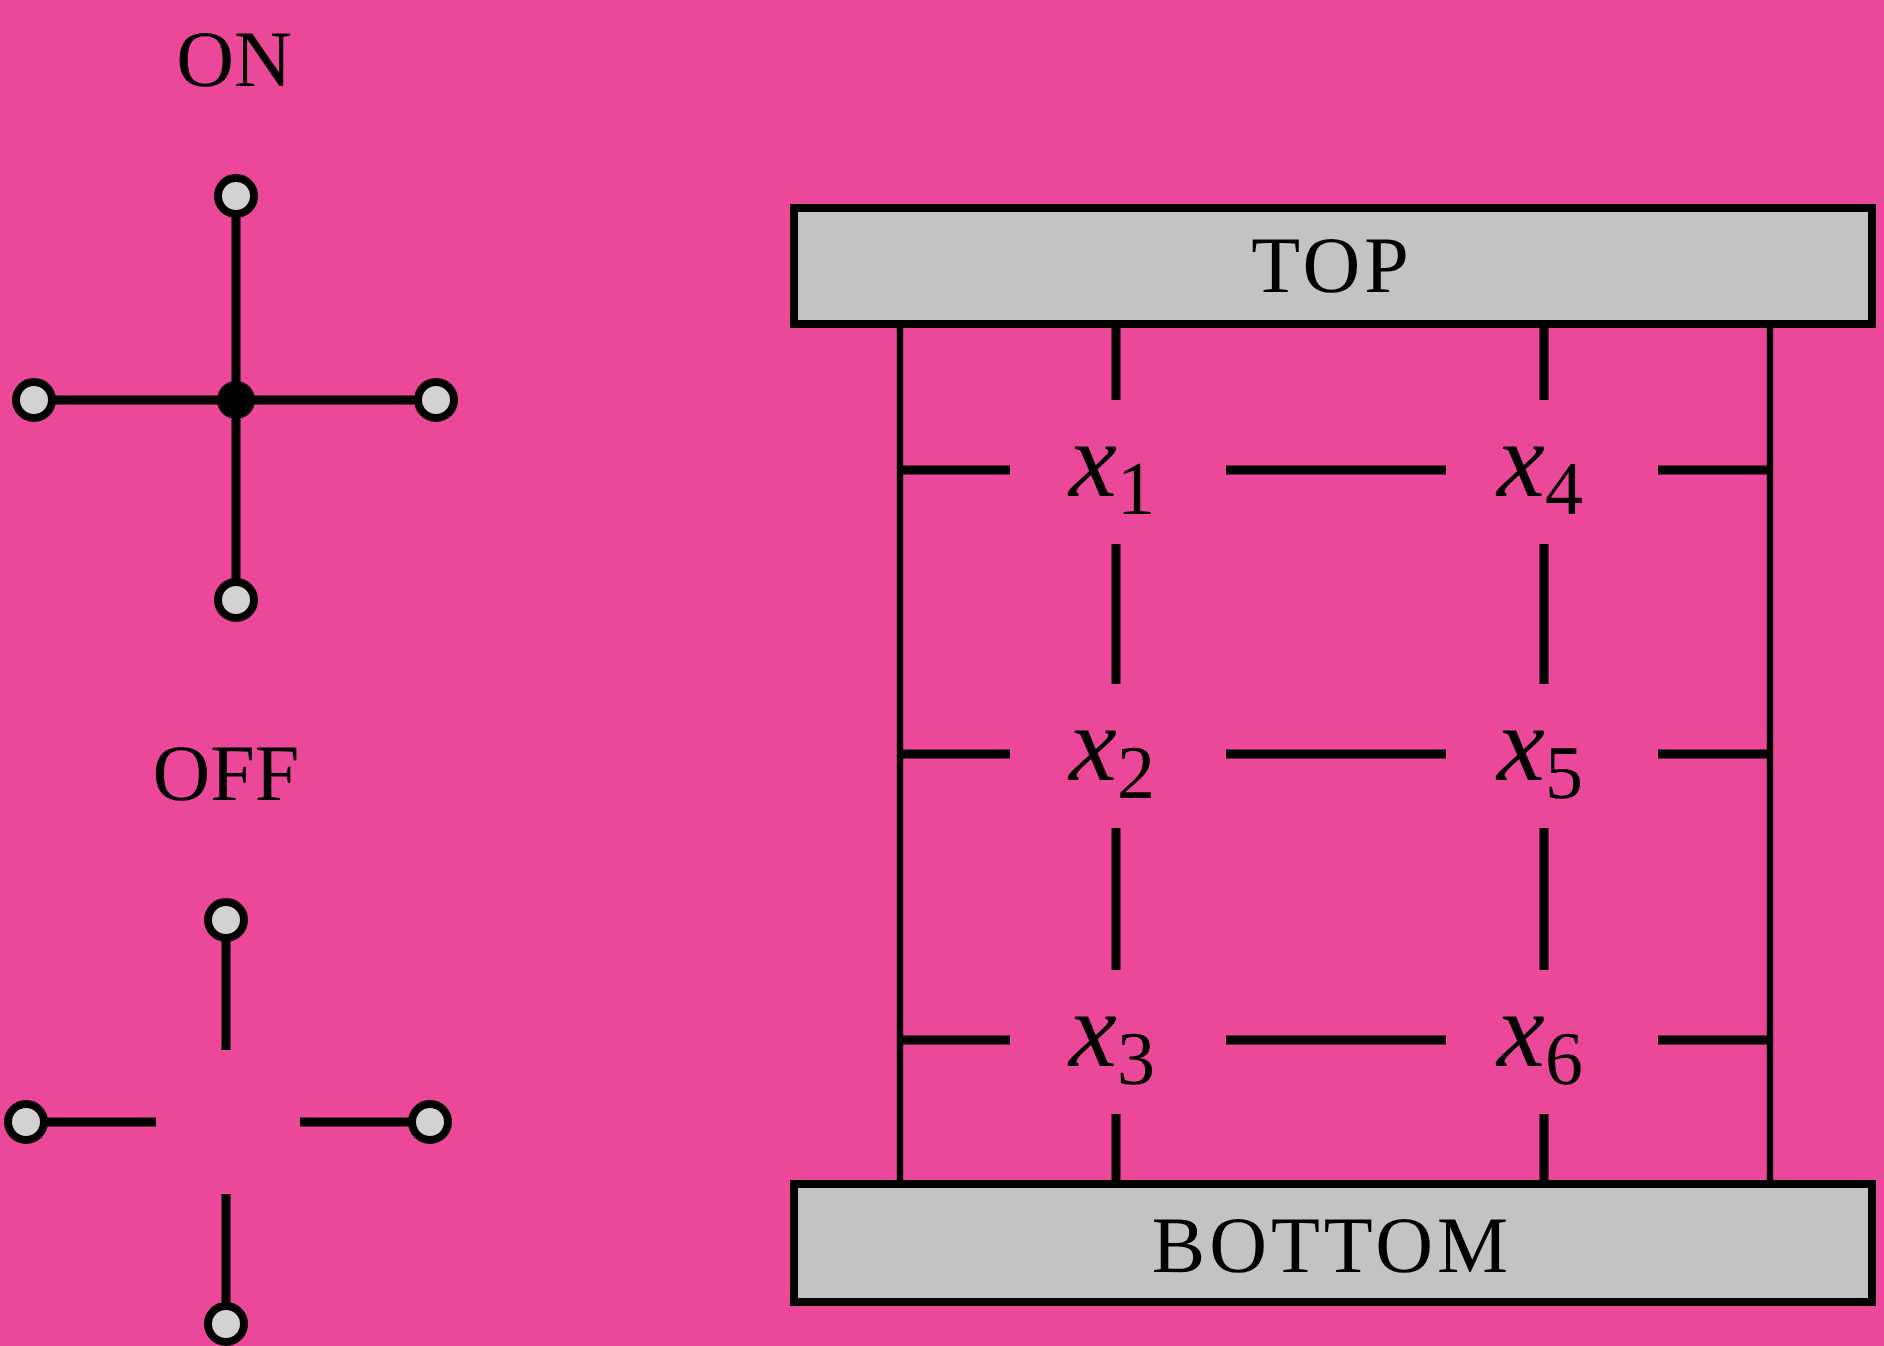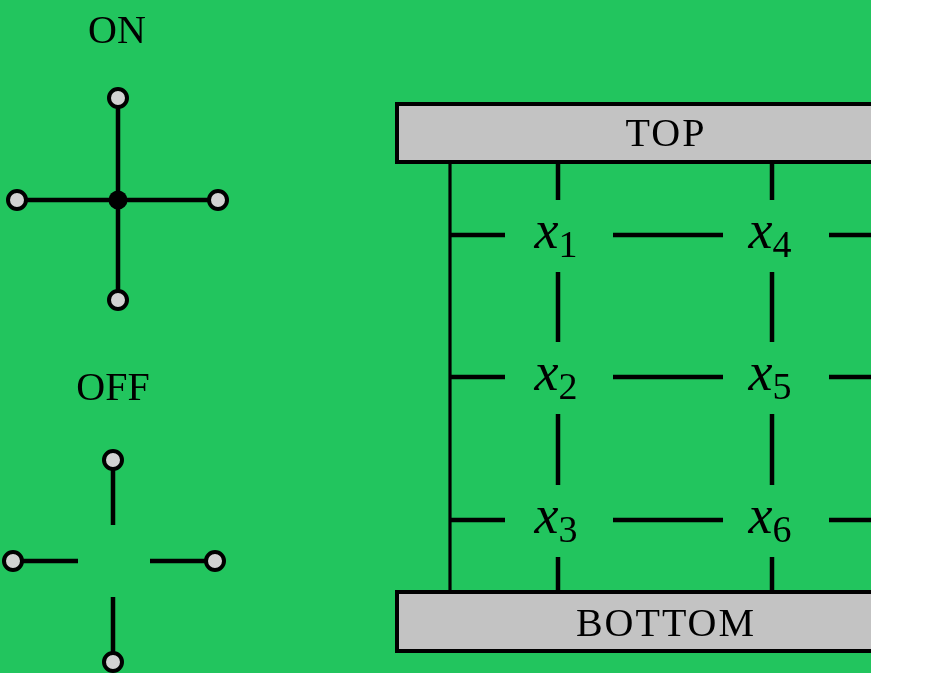--- a/index.html
+++ b/index.html
@@ -2,23 +2,23 @@
 <html><head>
 <meta charset="utf-8">
 <style>
   html, body {
     margin: 0;
     padding: 0;
     background: #ffffff;
   }
   .figure-canvas {
     position: relative;
-    width: 871px;
+    width: 942px;
     height: 673px;
-    background: #22c55e;
+    background: #ec4899;
     overflow: hidden;
     text-align: center;
   }
   svg { display: block; }
 
   .wire {
     stroke: #000000;
     stroke-width: 4.5;
     fill: none;
   }

